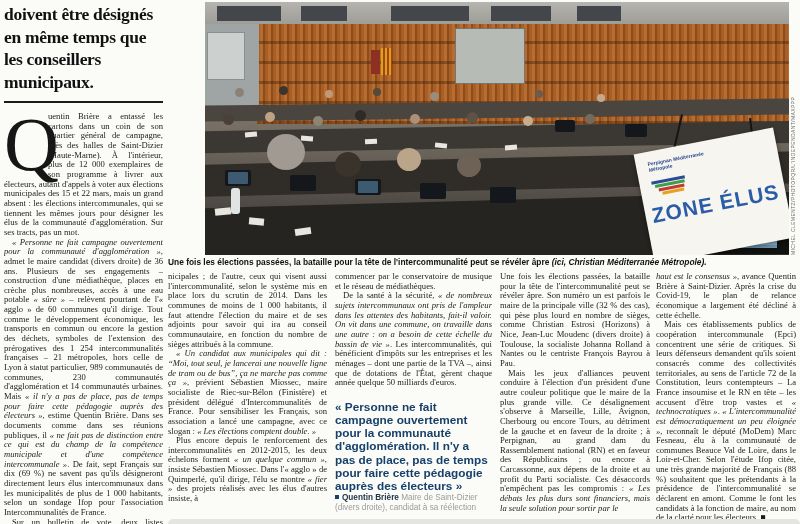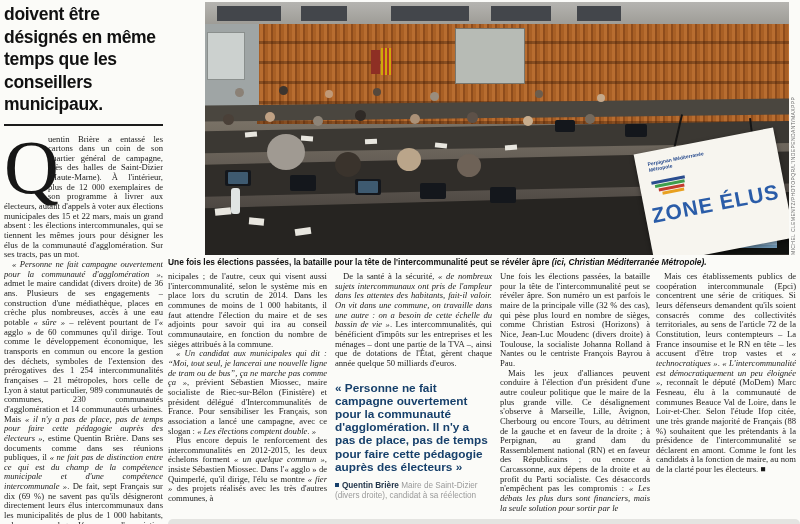--- a/index.html
+++ b/index.html
@@ -5,21 +5,21 @@
   html,body{margin:0;padding:0;background:#e9e9e6;}
   .page{position:relative;width:800px;height:524px;background:#fbfbf8;overflow:hidden;
         font-family:"Liberation Serif",serif;color:#1c1c1c;}
   
   .col{position:absolute;overflow:hidden;}
   #c1{left:4px;top:3px;width:159px;height:521px;}
   #c2{left:168px;top:272px;width:159px;height:252px;}
   #c3{left:335px;top:272px;width:157px;height:252px;}
   #c4{left:500px;top:272px;width:150px;height:252px;}
   #c5{left:656px;top:272px;width:140px;height:252px;}
-  h1{margin:0;font-family:Liberation Sans, sans-serif;font-weight:700;
+  h1{margin:0;font-family:Liberation Serif, serif;font-weight:700;
      font-size:17.5px;line-height:22.5px;letter-spacing:-0.3px;color:#111;}
   .rule{border:none;border-top:2px solid #1b1b1b;margin:8px 0 9px;}
   .body p, .bcol p{margin:0;font-size:8.6px;line-height:9.65px;text-align:justify;
      text-justify:inter-word;color:#1c1c1c;}
   p.ind{text-indent:8px;}
   .i{font-style:italic;}
   .dropcap{float:left;font-size:76px;line-height:60px;height:64px;width:44px;
      font-weight:400;color:#161616;padding-top:2px;}
   
   #photo{position:absolute;left:205px;top:2px;width:584px;height:253px;overflow:hidden;
@@ -64,21 +64,21 @@
   #caption{position:absolute;left:168px;top:257px;width:625px;
         font-family:"Liberation Sans",sans-serif;font-weight:700;font-size:8.4px;
         line-height:11px;color:#111;white-space:nowrap;overflow:hidden;}
   #caption .bi{font-style:italic;}
   #credit{position:absolute;left:790px;top:2px;height:253px;width:9px;
         font-family:"Liberation Sans",sans-serif;font-size:5px;letter-spacing:.4px;color:#6b6b6b;
         writing-mode:vertical-rl;transform:rotate(180deg);white-space:nowrap;}
   
   .pullquote{margin-top:13px;font-family:"Liberation Sans",sans-serif;font-weight:700;
         font-size:11.8px;line-height:13.2px;color:#17406b;text-align:left;}
-  .pq-attrib{margin-top:7px;font-family:"Liberation Sans",sans-serif;font-weight:400;
+  .pq-attrib{font-family:"Liberation Sans",sans-serif;font-weight:400;
         font-size:8.2px;line-height:9.6px;color:#9a9a9a;text-align:left;}
   .pq-bullet{display:inline-block;width:4px;height:4px;background:#17406b;margin-right:3px;vertical-align:1px;}
   .pq-name{font-weight:700;color:#22354a;}
   #page-edge{position:absolute;left:168px;top:519px;width:632px;height:5px;
         background:#e4e4e1;border-radius:5px 5px 0 0;}
 </style>
 </head>
 <body>
 
 <div class="page">
@@ -173,34 +173,36 @@
 
   <div id="credit">MICHEL CLEMENTZ/PHOTOPQR/L'INDEPENDANT/MAXPPP</div>
 
   <div id="caption">
     <span>Une fois les élections passées, la bataille pour la tête de l'intercommunalité peut se révéler âpre </span><span class="bi">(ici, Christian Méditerranée Métropole).</span>
   </div>
 
   <div class="col bcol" id="c2">
     <p class="para"><span>nicipales ; de l'autre, ceux qui visent aussi l'intercommunalité, selon le système mis en place lors du scrutin de 2014. Dans les communes de moins de 1 000 habitants, il faut attendre l'élection du maire et de ses adjoints pour savoir qui ira au conseil communautaire, en fonction du nombre de sièges attribués à la commune.</span></p>
     <p class="para ind"><span class="i">« Un candidat aux municipales qui dit : “Moi, tout seul, je lancerai une nouvelle ligne de tram ou de bus”, ça ne marche pas comme ça »</span><span>, prévient Sébastien Miossec, maire socialiste de Riec-sur-Bélon (Finistère) et président délégué d'Intercommunalités de France. Pour sensibiliser les Français, son association a lancé une campagne, avec ce slogan : </span><span class="i">« Les élections comptent double. »</span></p>
-    <p class="para ind"><span>Plus encore depuis le renforcement des intercommunalités en 2012-2015, les deux échelons forment </span><span class="i">« un quelque commun »</span><span>, insiste Sébastien Miossec. Dans l'« agglo » de Quimperlé, qu'il dirige, l'élu se montre </span><span class="i">« fier »</span><span> des projets réalisés avec les très d'autres communes, à</span></p>
+    <p class="para ind"><span>Plus encore depuis le renforcement des intercommunalités en 2012-2015, les deux échelons forment </span><span class="i">« un quelque commun »</span><span>, insiste Sébastien Miossec. Dans l'« agglo » de Quimperlé, qu'il dirige, l'élu se montre </span><span class="i">« fier »</span><span> des projets réalisés avec les élus d'autres insiste, à</span></p>
   </div>
 
   <div class="col bcol" id="c3">
+    <p class="para"><span>commencer par le conservatoire de musique et le réseau de médiathèques.</span></p>
     <p class="para ind"><span>De la santé à la sécurité, </span><span class="i">« de nombreux sujets intercommunaux ont pris de l'ampleur dans les attentes des habitants, fait-il valoir. On vit dans une commune, on travaille dans une autre : on a besoin de cette échelle du bassin de vie »</span><span>. Les intercommunalités, qui bénéficient d'impôts sur les entreprises et les ménages – dont une partie de la TVA –, ainsi que de dotations de l'État, gèrent chaque année quelque 50 milliards d'euros.</span></p>
     <div class="pullquote">« Personne ne fait campagne ouvertement pour la communauté d'agglomération. Il n'y a pas de place, pas de temps pour faire cette pédagogie auprès des électeurs »</div>
     <div class="pq-attrib">
       <span class="pq-bullet"></span><span class="pq-name">Quentin Brière</span><span class="pq-role"> Maire de Saint-Dizier (divers droite), candidat à sa réélection</span>
     </div>
   </div>
 
   <div class="col bcol" id="c4">
     <p class="para"><span>Une fois les élections passées, la bataille pour la tête de l'intercommunalité peut se révéler âpre. Son numéro un est parfois le maire de la principale ville (32 % des cas), qui pèse plus lourd en nombre de sièges, comme Christian Estrosi (Horizons) à Nice, Jean-Luc Moudenc (divers droite) à Toulouse, la socialiste Johanna Rolland à Nantes ou le centriste François Bayrou à Pau.</span></p>
     <p class="para ind"><span>Mais les jeux d'alliances peuvent conduire à l'élection d'un président d'une autre couleur politique que le maire de la plus grande ville. Ce désalignement s'observe à Marseille, Lille, Avignon, Cherbourg ou encore Tours, au détriment de la gauche et en faveur de la droite ; à Perpignan, au grand dam du Rassemblement national (RN) et en faveur des Républicains ; ou encore à Carcassonne, aux dépens de la droite et au profit du Parti socialiste. Ces désaccords n'empêchent pas les compromis : </span><span class="i">« Les débats les plus durs sont financiers, mais la seule solution pour sortir par le</span></p>
   </div>
 
   <div class="col bcol" id="c5">
+    <p class="para"><span class="i">haut est le consensus »</span><span>, avance Quentin Brière à Saint-Dizier. Après la crise du Covid-19, le plan de relance économique a largement été décliné à cette échelle.</span></p>
     <p class="para ind"><span>Mais ces établissements publics de coopération intercommunale (Epci) concentrent une série de critiques. Si leurs défenseurs demandent qu'ils soient consacrés comme des collectivités territoriales, au sens de l'article 72 de la Constitution, leurs contempteurs – La France insoumise et le RN en tête – les accusent d'être trop vastes et </span><span class="i">« technocratiques »</span><span>. </span><span class="i">« L'intercommunalité est démocratiquement un peu éloignée »</span><span>, reconnaît le député (MoDem) Marc Fesneau, élu à la communauté de communes Beauce Val de Loire, dans le Loir-et-Cher. Selon l'étude Ifop citée, une très grande majorité de Français (88 %) souhaitent que les prétendants à la présidence de l'intercommunalité se déclarent en amont. Comme le font les candidats à la fonction de maire, au nom de la clarté pour les électeurs. ■</span></p>
   </div>
 
   <div id="page-edge"></div>
 </div>
 
 </body></html>

